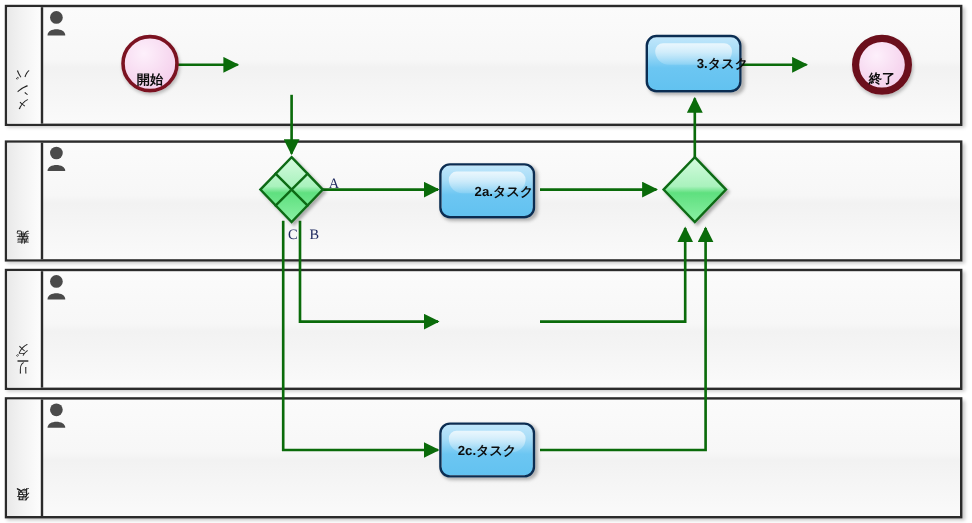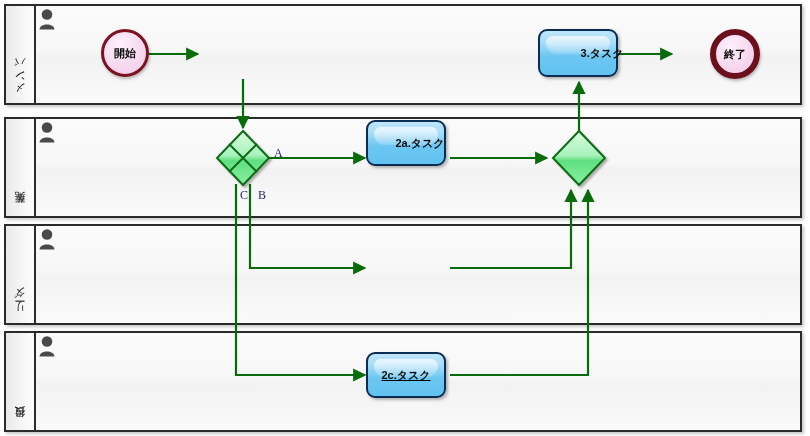--- a/index.html
+++ b/index.html
@@ -104,21 +104,21 @@
     color: #0d0d0d;
     white-space: nowrap;
   }
 
   .event {
     position: absolute;
     box-sizing: border-box;
     border-radius: 50%;
     background: radial-gradient(circle at 38% 30%, #fdf0fb 0%, #f7d9f0 55%, #f2c9e9 100%);
     display: flex;
-    align-items: center;
+    align-items: flex-end;
     justify-content: center;
     box-shadow: 1px 2px 3px rgba(0,0,0,0.25);
   }
   .event-start { border: 3px solid #7b1221; }
   .event-end   { border: 6px solid #6b0f1c; }
   .event-label {
     font-size: 11px;
     font-weight: bold;
     color: #0d0d0d;
     white-space: nowrap;
@@ -245,22 +245,22 @@
 
 
   <div class="task" style="left:538px; top:29px; width:80px; height:48px;padding-left:48px;">
     <span class="task-label">3.タスク</span>
   </div>
 
   <div class="event event-end" style="left:710px; top:29px; width:50px; height:50px;">
     <span class="event-label">終了</span>
   </div>
 
-  <div class="task" style="left:366px; top:120px; width:80px; height:46px;padding-left:28px;">
+  <div class="task" style="left:366px; top:136px; width:80px; height:46px;padding-left:28px;">
     <span class="task-label">2a.タスク</span>
   </div>
 
 
-  <div class="task" style="left:366px; top:352px; width:80px; height:46px;text-decoration:underline;">
+  <div class="task" style="left:366px; top:352px; width:80px; height:46px;">
     <span class="task-label">2c.タスク</span>
   </div>
 
 </div>
 
 </body></html>

